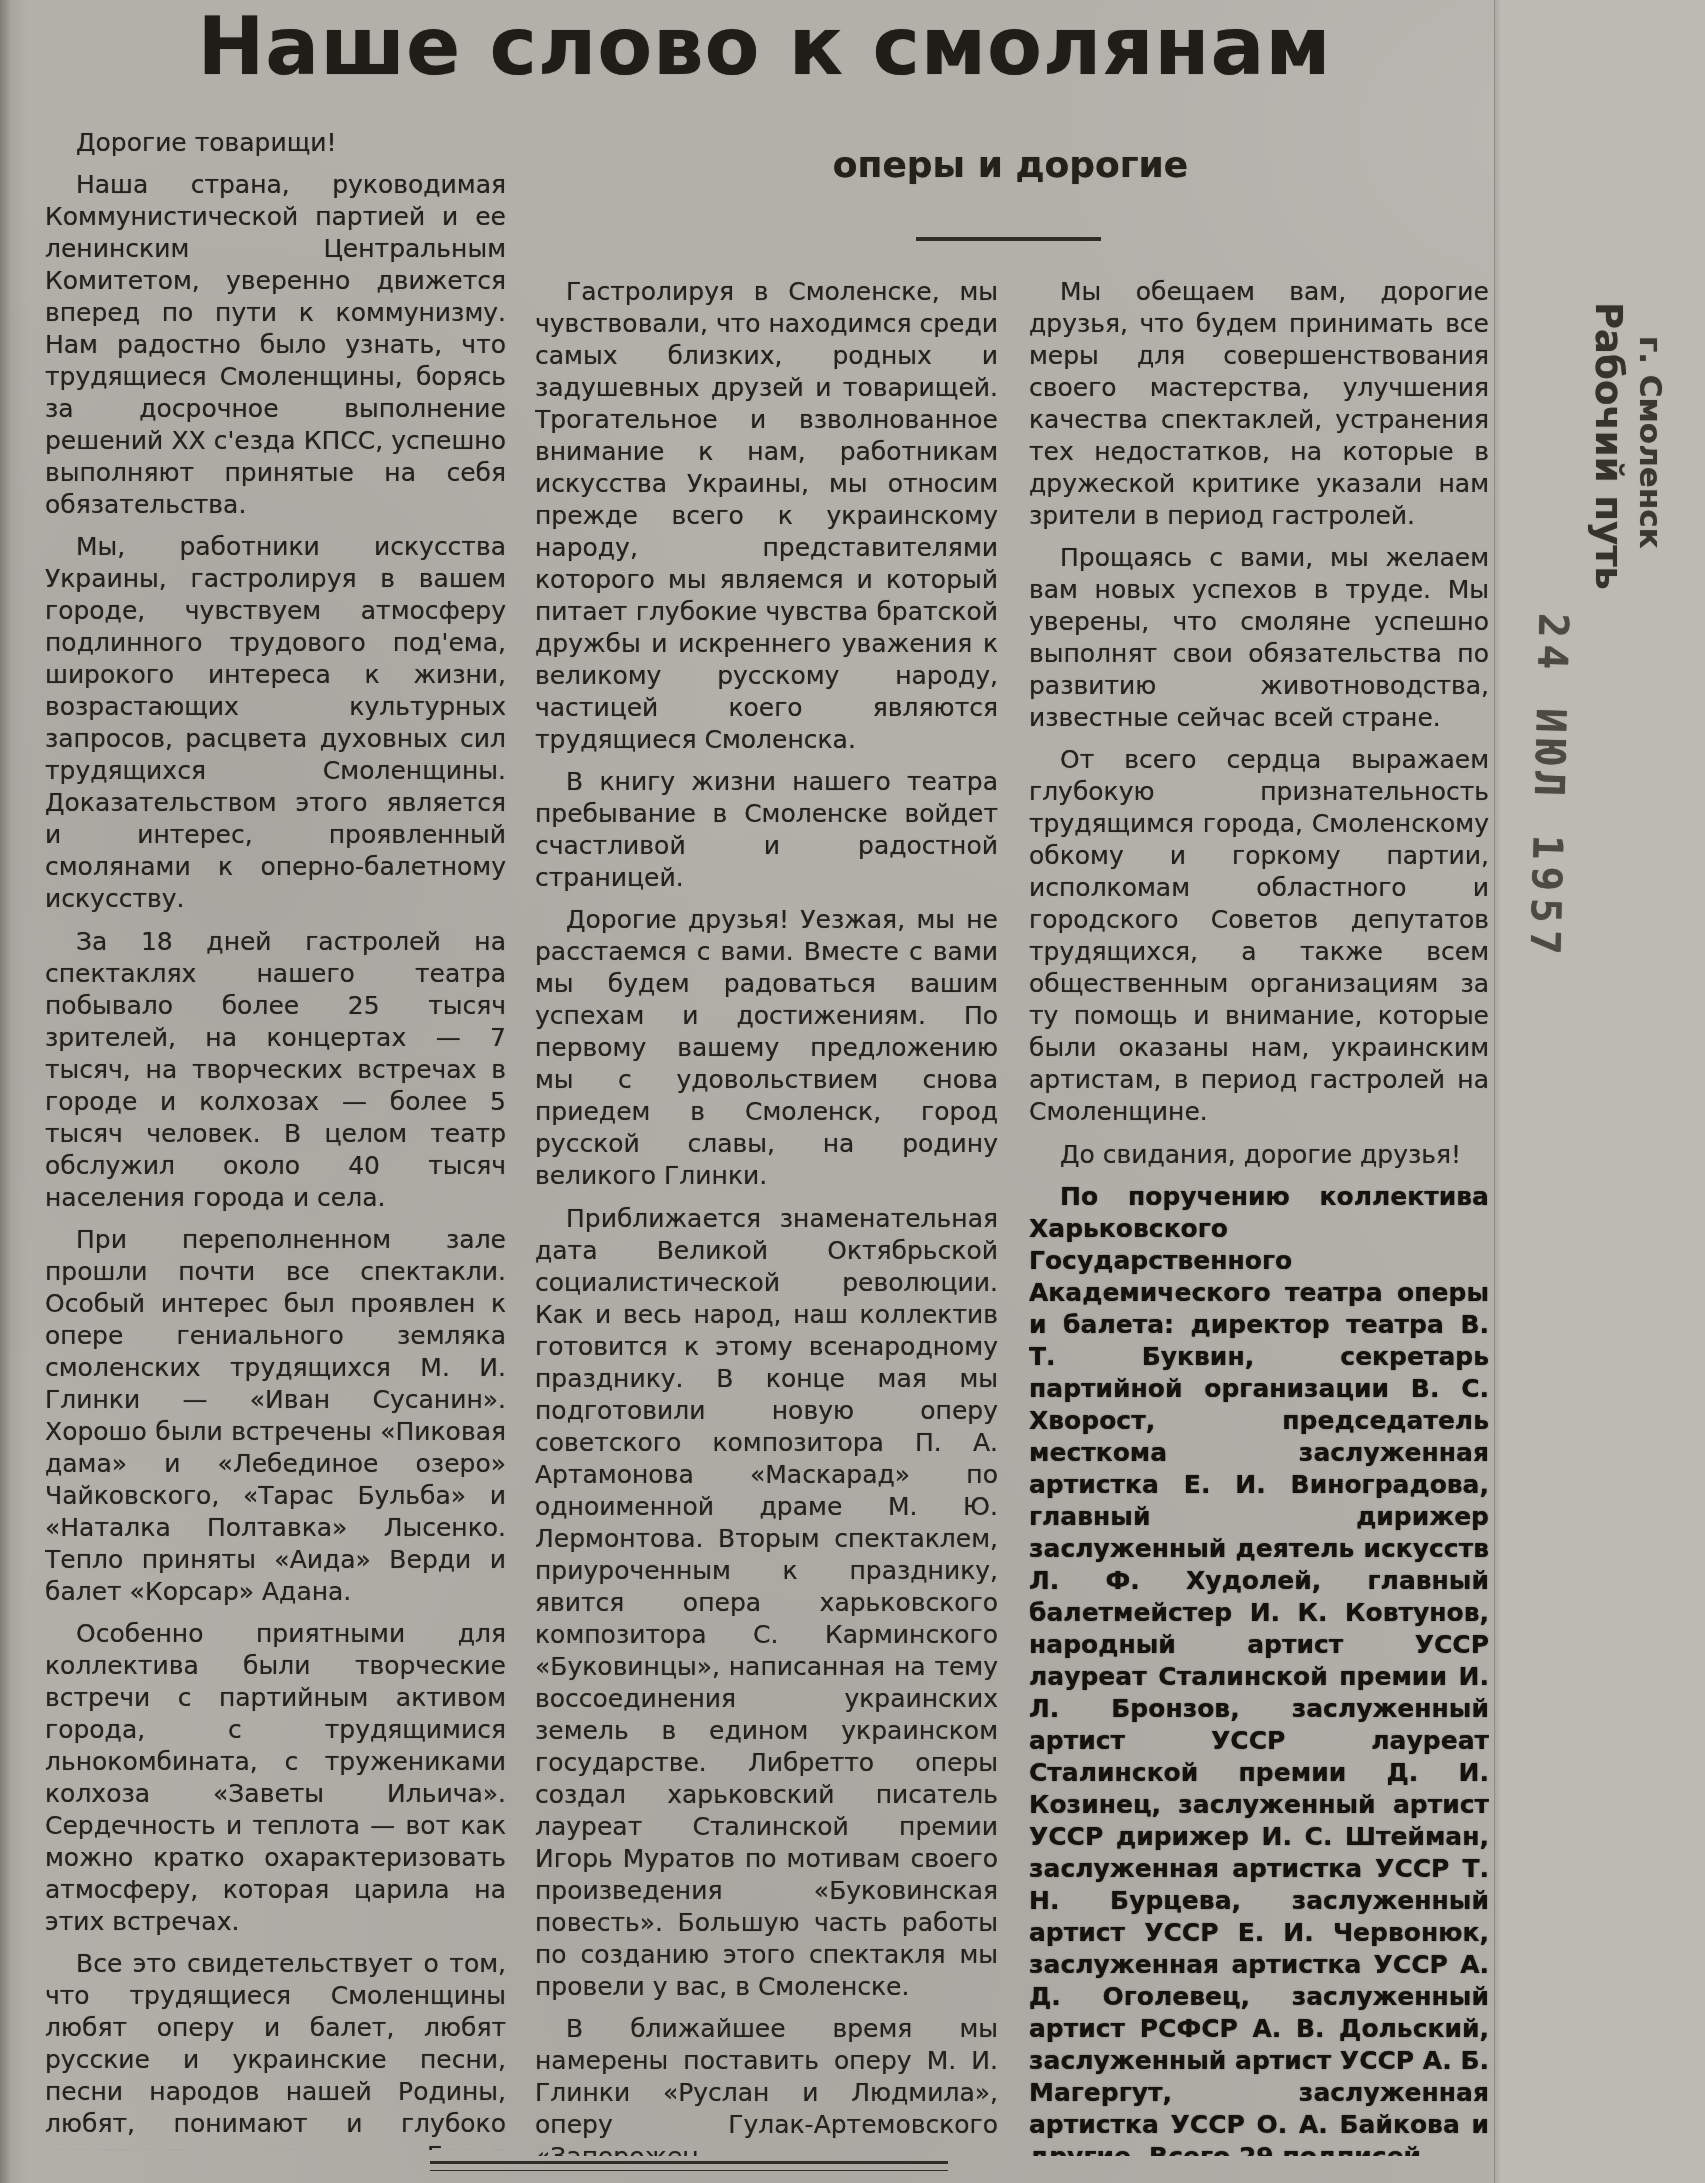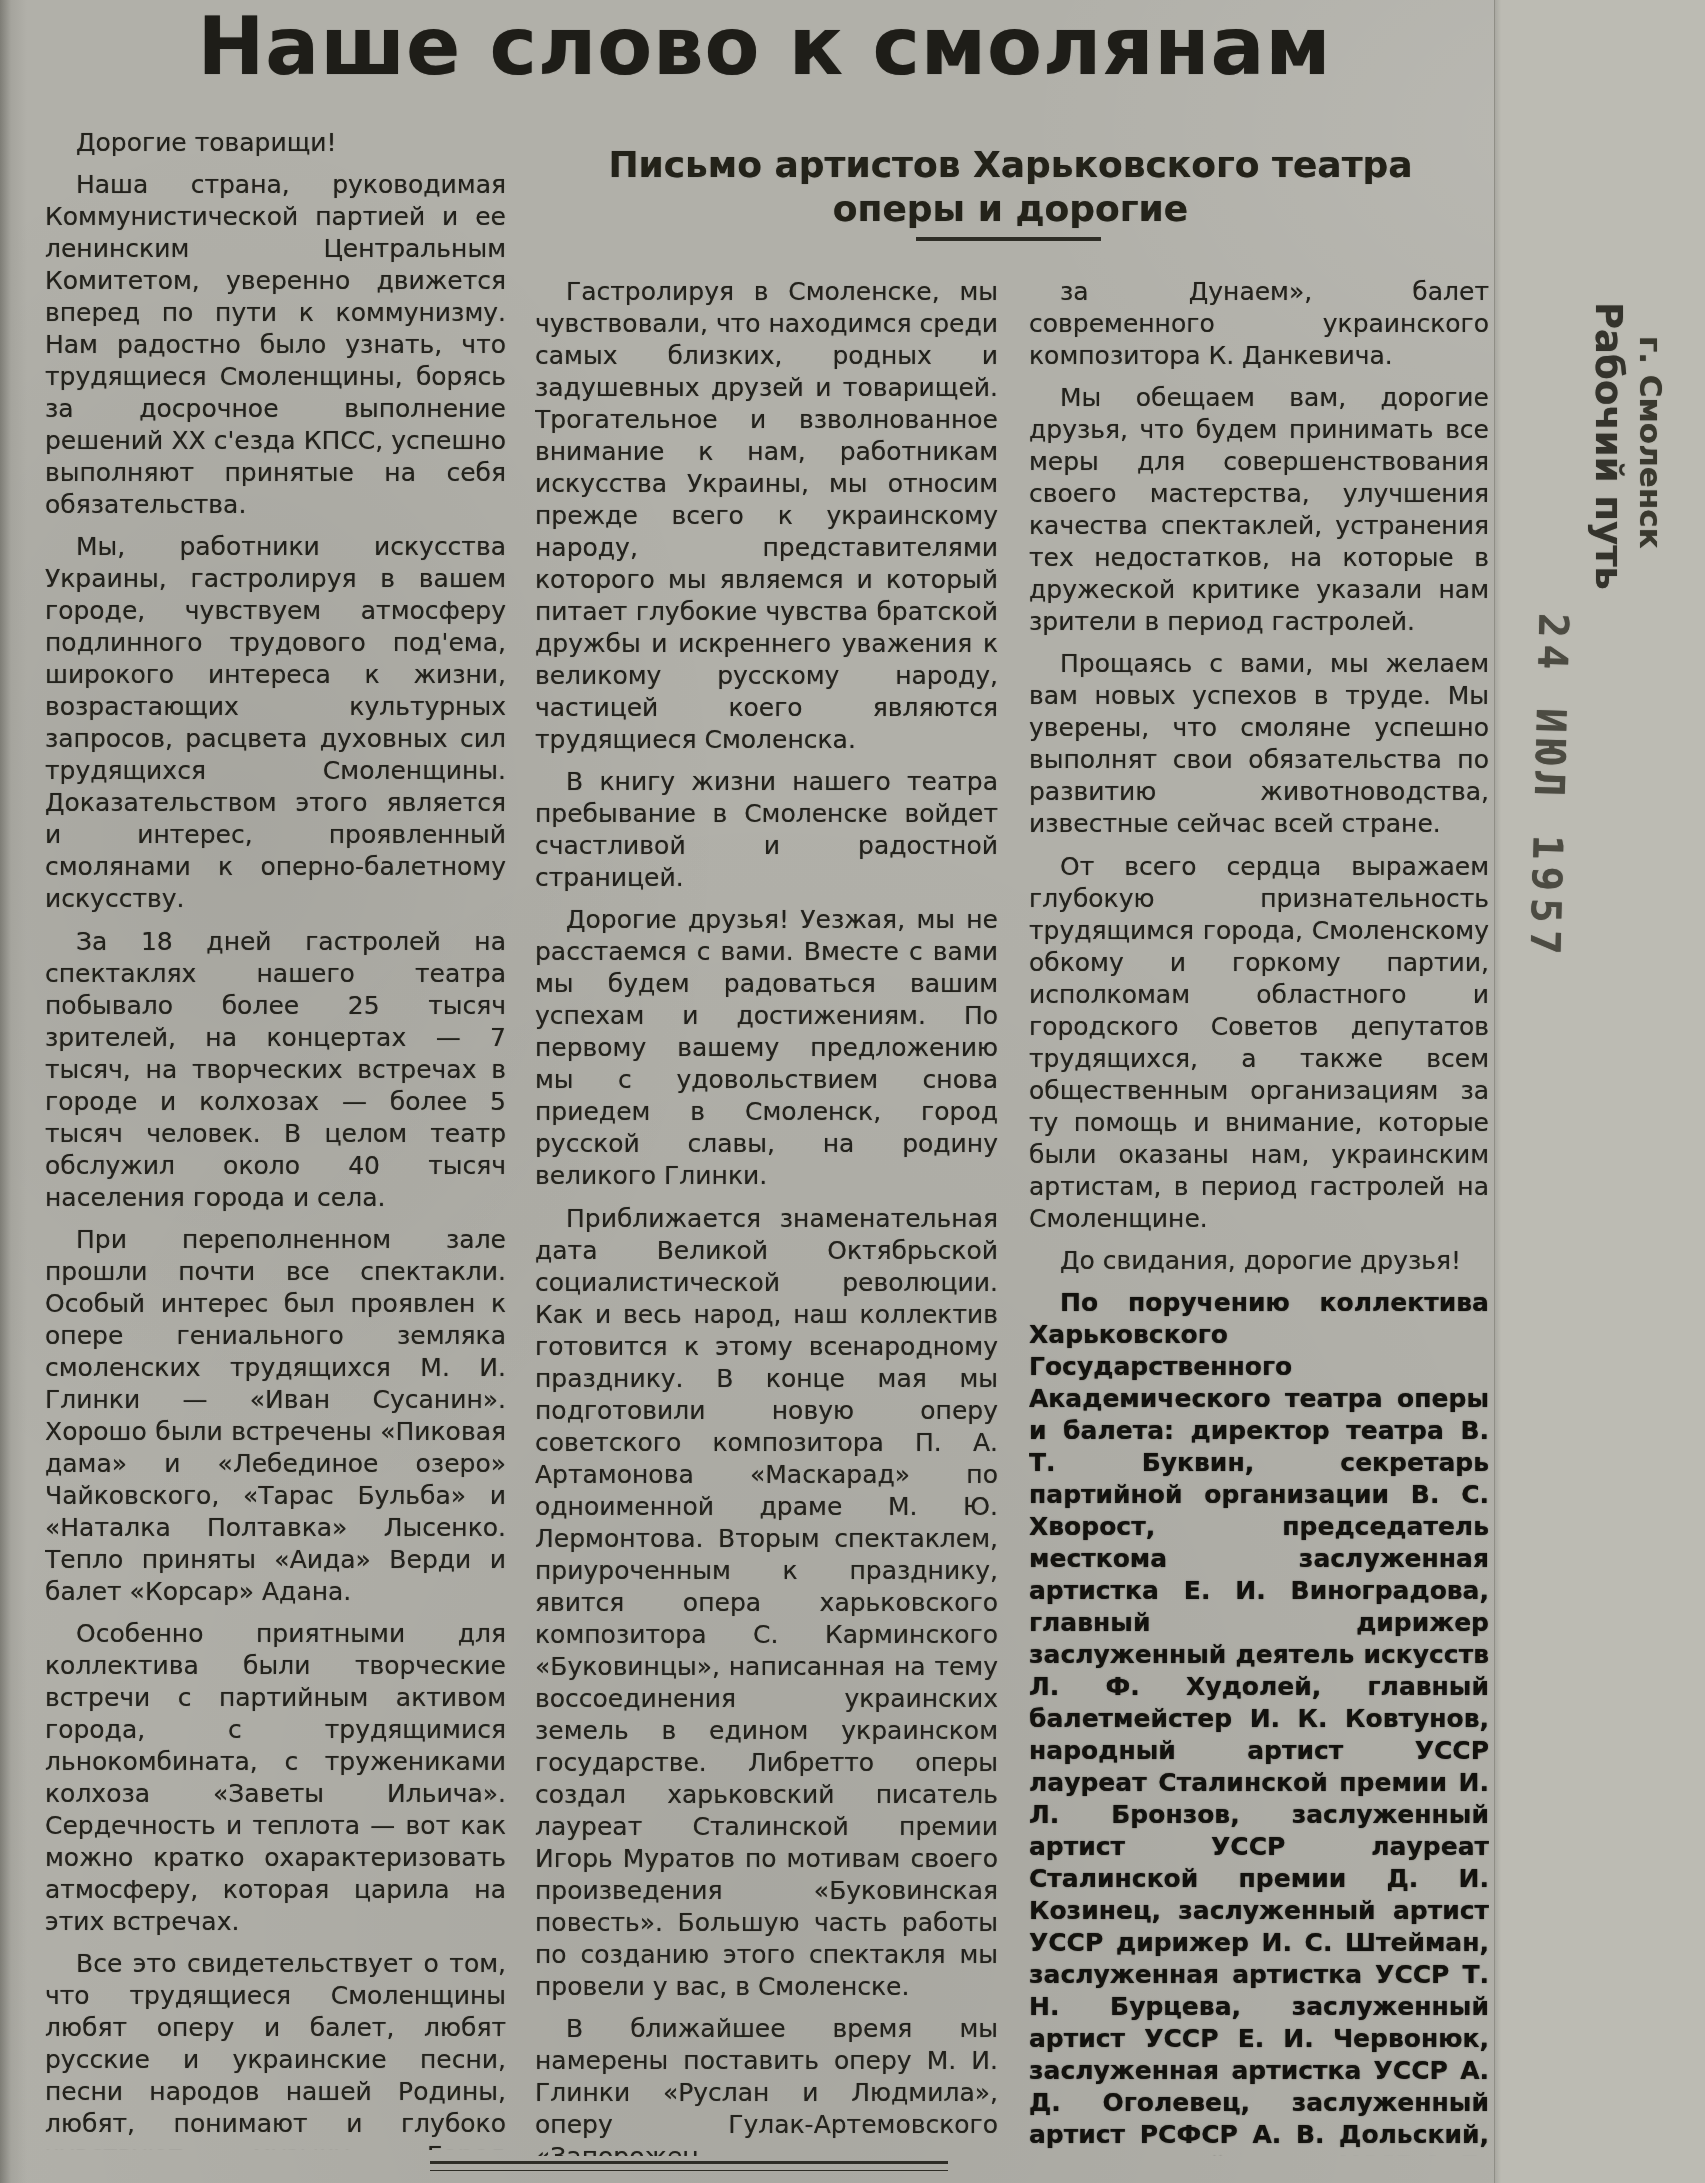--- a/index.html
+++ b/index.html
@@ -121,21 +121,20 @@
 
 <div class="page">
 
   <h1 class="title">Наше слово к смолянам</h1>
 
   <svg class="pen-mark" width="45" height="66" viewBox="0 0 58 84">
     <path d="M14,6 C44,12 42,34 18,42 C40,46 50,62 22,78" fill="none" stroke="#4a4a42" stroke-width="5" stroke-linecap="round"></path>
   </svg>
 
   <div class="subtitle">
-    <div>Письмо артистов Харьковского театра</div>
     <div>оперы и дорогие</div>
   </div>
   <div class="subtitle-rule"></div>
 
   <div class="col col-1">
     <p>Дорогие товарищи!</p>
     <p>Наша страна, руководимая Коммунистической партией и ее ленинским Центральным Комитетом, уверенно движется вперед по пути к коммунизму. Нам радостно было узнать, что трудящиеся Смоленщины, борясь за досрочное выполнение решений XX с'езда КПСС, успешно выполняют принятые на себя обязательства.</p>
     <p>Мы, работники искусства Украины, гастролируя в вашем городе, чувствуем атмосферу подлинного трудового под'ема, широкого интереса к жизни, возрастающих культурных запросов, расцвета духовных сил трудящихся Смоленщины. Доказательством этого является и интерес, проявленный смолянами к оперно-балетному искусству.</p>
     <p>За 18 дней гастролей на спектаклях нашего театра побывало более 25 тысяч зрителей, на концертах — 7 тысяч, на творческих встречах в городе и колхозах — более 5 тысяч человек. В целом театр обслужил около 40 тысяч населения города и села.</p>
     <p>При переполненном зале прошли почти все спектакли. Особый интерес был проявлен к опере гениального земляка смоленских трудящихся М. И. Глинки — «Иван Сусанин». Хорошо были встречены «Пиковая дама» и «Лебединое озеро» Чайковского, «Тарас Бульба» и «Наталка Полтавка» Лысенко. Тепло приняты «Аида» Верди и балет «Корсар» Адана.</p>
@@ -145,21 +144,20 @@
 
   <div class="col col-2">
     <p>Гастролируя в Смоленске, мы чувствовали, что находимся среди самых близких, родных и задушевных друзей и товарищей. Трогательное и взволнованное внимание к нам, работникам искусства Украины, мы относим прежде всего к украинскому народу, представителями которого мы являемся и который питает глубокие чувства братской дружбы и искреннего уважения к великому русскому народу, частицей коего являются трудящиеся Смоленска.</p>
     <p>В книгу жизни нашего театра пребывание в Смоленске войдет счастливой и радостной страницей.</p>
     <p>Дорогие друзья! Уезжая, мы не расстаемся с вами. Вместе с вами мы будем радоваться вашим успехам и достижениям. По первому вашему предложению мы с удовольствием снова приедем в Смоленск, город русской славы, на родину великого Глинки.</p>
     <p>Приближается знаменательная дата Великой Октябрьской социалистической революции. Как и весь народ, наш коллектив готовится к этому всенародному празднику. В конце мая мы подготовили новую оперу советского композитора П. А. Артамонова «Маскарад» по одноименной драме М. Ю. Лермонтова. Вторым спектаклем, приуроченным к празднику, явится опера харьковского композитора С. Карминского «Буковинцы», написанная на тему воссоединения украинских земель в едином украинском государстве. Либретто оперы создал харьковский писатель лауреат Сталинской премии Игорь Муратов по мотивам своего произведения «Буковинская повесть». Большую часть работы по созданию этого спектакля мы провели у вас, в Смоленске.</p>
     <p>В ближайшее время мы намерены поставить оперу М. И. Глинки «Руслан и Людмила», оперу Гулак-Артемовского «Запорожец</p>
   </div>
 
   <div class="col col-3">
-    <p>за Дунаем», балет современного украинского композитора К. Данкевича.</p>
     <p>Мы обещаем вам, дорогие друзья, что будем принимать все меры для совершенствования своего мастерства, улучшения качества спектаклей, устранения тех недостатков, на которые в дружеской критике указали нам зрители в период гастролей.</p>
     <p>Прощаясь с вами, мы желаем вам новых успехов в труде. Мы уверены, что смоляне успешно выполнят свои обязательства по развитию животноводства, известные сейчас всей стране.</p>
     <p>От всего сердца выражаем глубокую признательность трудящимся города, Смоленскому обкому и горкому партии, исполкомам областного и городского Советов депутатов трудящихся, а также всем общественным организациям за ту помощь и внимание, которые были оказаны нам, украинским артистам, в период гастролей на Смоленщине.</p>
     <p>До свидания, дорогие друзья!</p>
     <p class="signature-paragraph">По поручению коллектива Харьковского Государственного Академического театра оперы и балета: директор театра В. Т. Буквин, секретарь партийной организации В. С. Хворост, председатель месткома заслуженная артистка Е. И. Виноградова, главный дирижер заслуженный деятель искусств Л. Ф. Худолей, главный балетмейстер И. К. Ковтунов, народный артист УССР лауреат Сталинской премии И. Л. Бронзов, заслуженный артист УССР лауреат Сталинской премии Д. И. Козинец, заслуженный артист УССР дирижер И. С. Штейман, заслуженная артистка УССР Т. Н. Бурцева, заслуженный артист УССР Е. И. Червонюк, заслуженная артистка УССР А. Д. Оголевец, заслуженный артист РСФСР А. В. Дольский, заслуженный артист УССР А. Б. Магергут, заслуженная артистка УССР О. А. Байкова и другие. Всего 29 подписей.</p>
   </div>
 
   <div class="margin-strip"></div>
 
   <div class="vertical-text date-stamp">24 ИЮЛ 1957</div>

